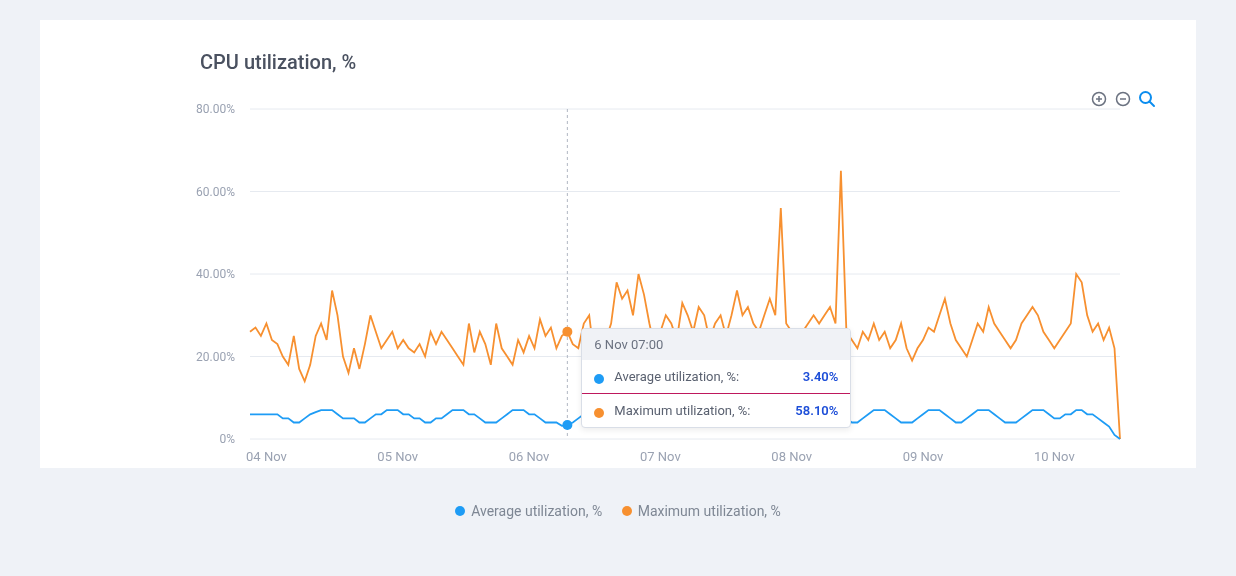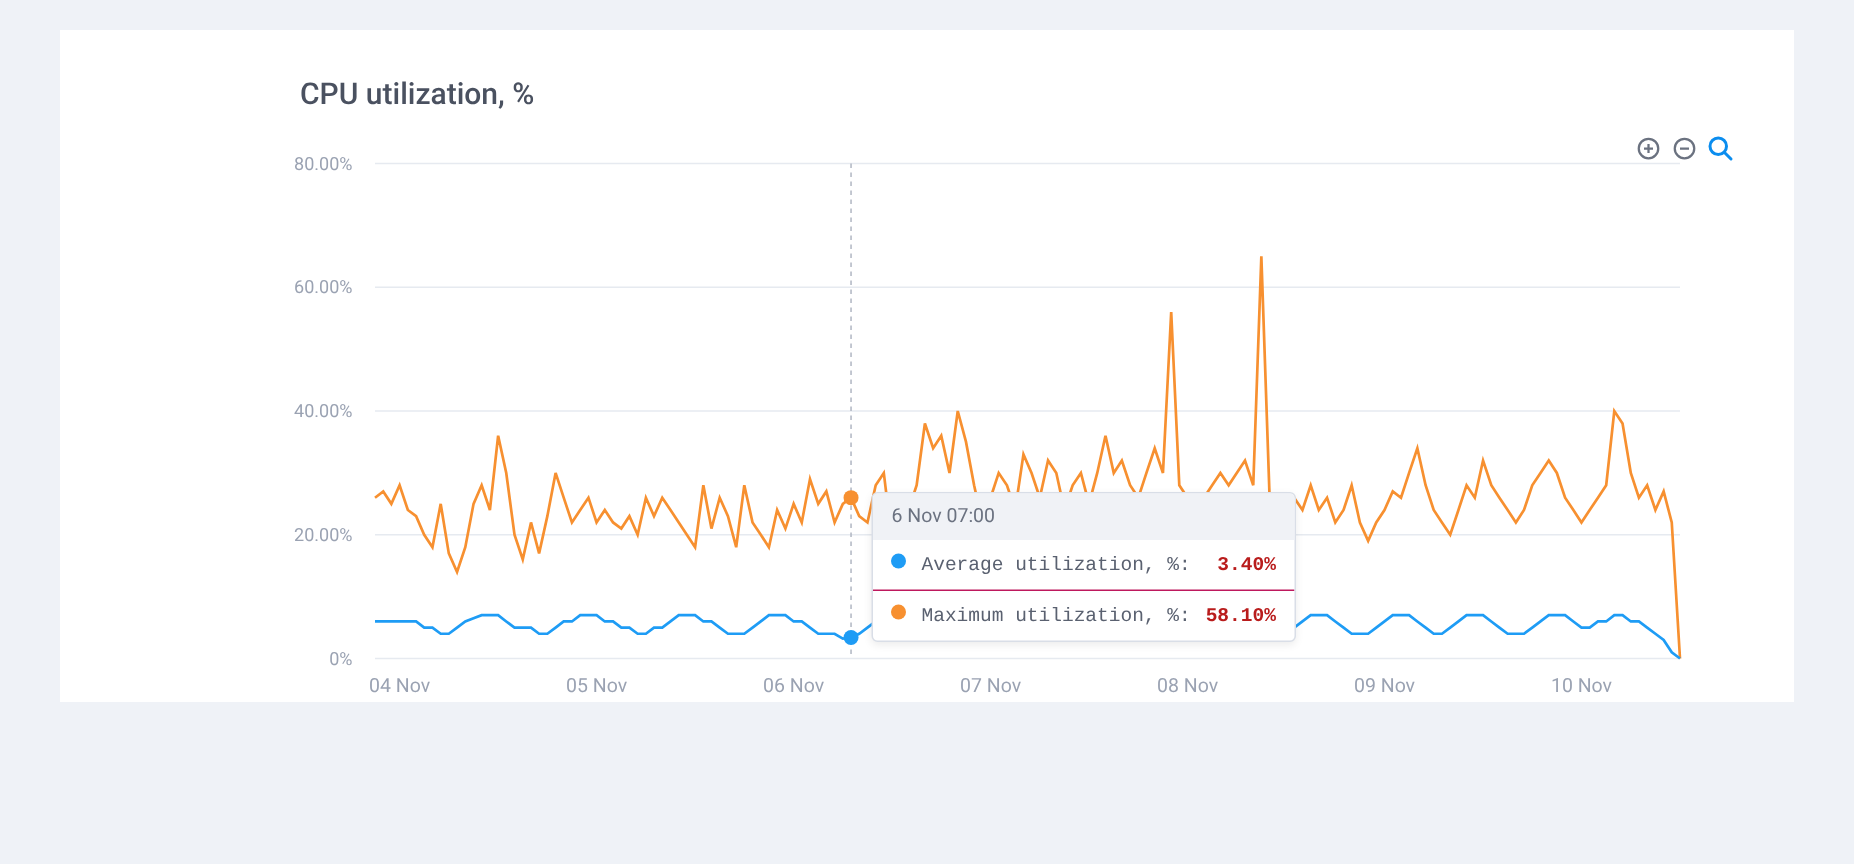--- a/index.html
+++ b/index.html
@@ -98,30 +98,29 @@
       min-width: 270px;
     }
     .tooltip-header {
       background: #f0f2f6;
       color: #6b7280;
       padding: 8px 12px;
       font-size: 13px;
     }
     .tooltip-row {
       display: flex;
-      align-items: flex-start;
+      align-items: flex-end;
       gap: 10px;
       padding: 9px 12px;
       color: #5a6170;
-      font-family: Liberation Mono, monospace;
     }
     .tooltip-row + .tooltip-row { border-top: 1px solid #be185d; }
     .tooltip-row .tdot { width: 10px; height: 10px; border-radius: 50%; }
     .tooltip-row .tlabel { flex: 1; }
-    .tooltip-row .tval { font-weight: 600; color: #b91c1c; }
+    .tooltip-row .tval { font-weight: 600; color: #1d4ed8; }
   </style>
 </head>
 <body>
 
 <div class="panel">
   <h2 class="title">CPU utilization, %</h2>
 
   <div class="controls">
     <span class="ctrl-btn">
       <svg width="16" height="16" viewBox="0 0 16 16">
@@ -178,13 +177,23 @@
         <span class="tval">3.40%</span>
       </div>
       <div class="tooltip-row">
         <span class="tdot dot-max"></span>
         <span class="tlabel">Maximum utilization, %:</span>
         <span class="tval">58.10%</span>
       </div>
     </div>
   </div>
 
+  <div class="legend">
+    <span class="legend-item">
+      <span class="legend-dot dot-avg"></span>
+      <span>Average utilization, %</span>
+    </span>
+    <span class="legend-item">
+      <span class="legend-dot dot-max"></span>
+      <span>Maximum utilization, %</span>
+    </span>
+  </div>
 </div>
 
 </body></html>

